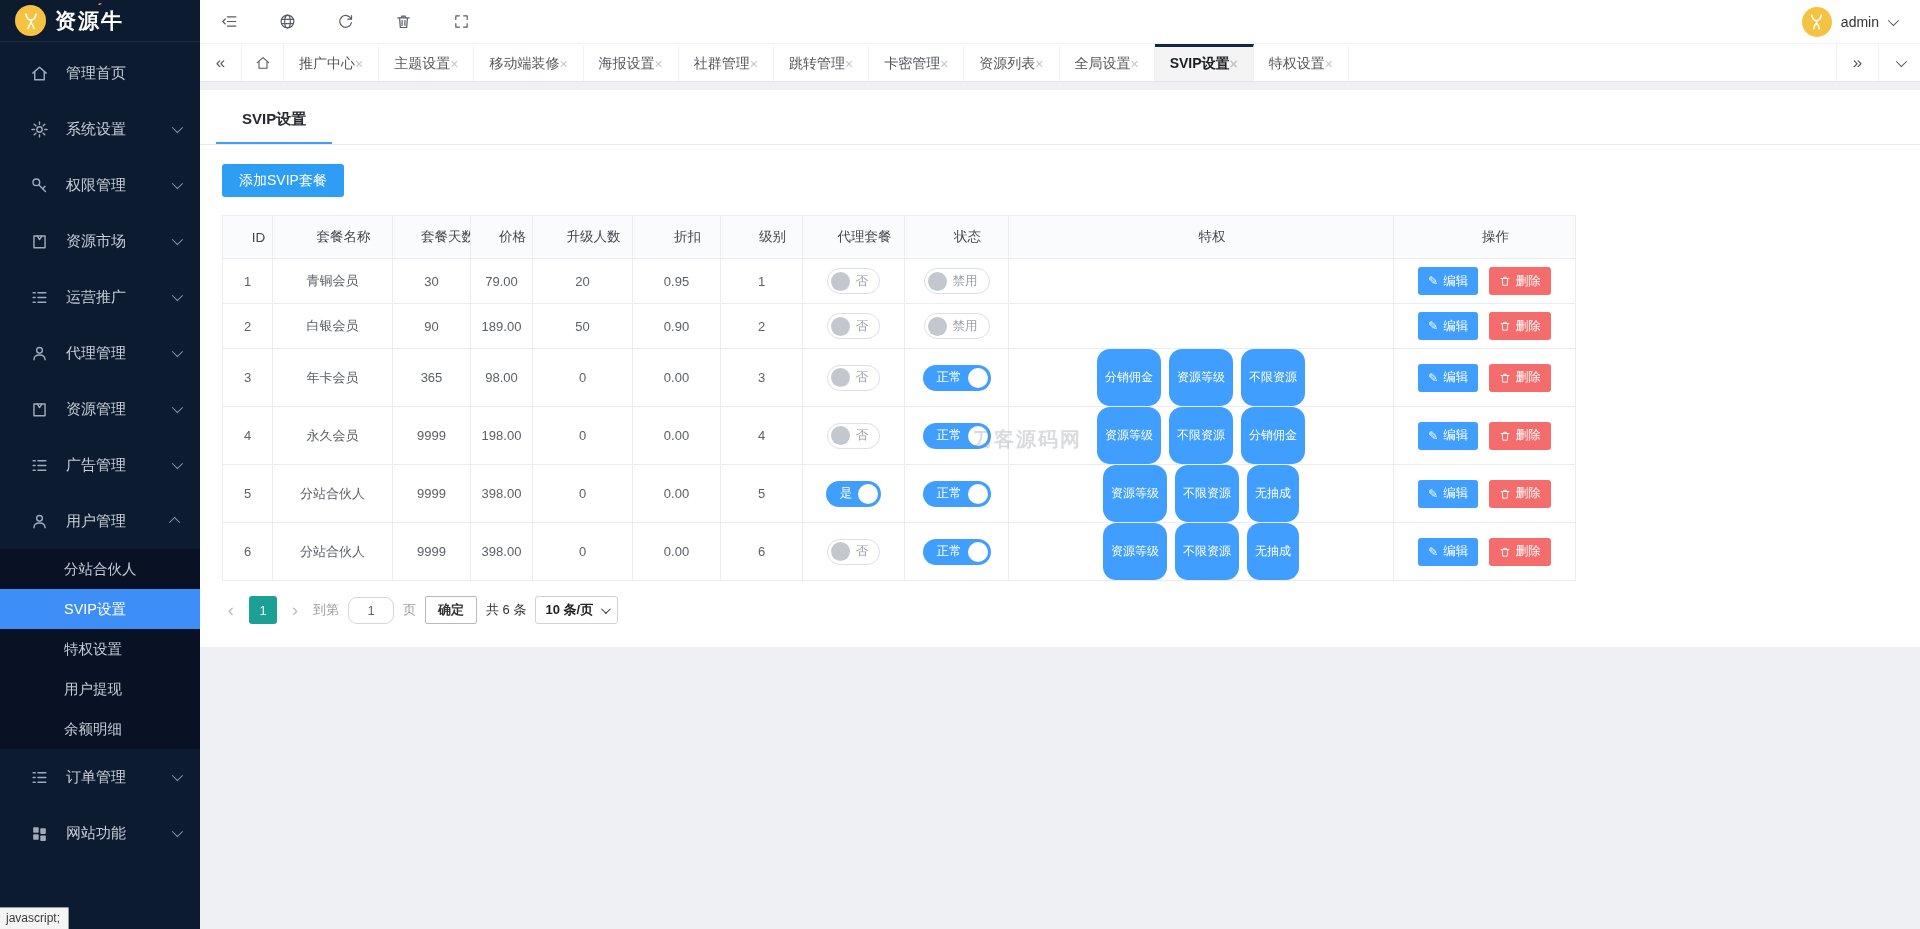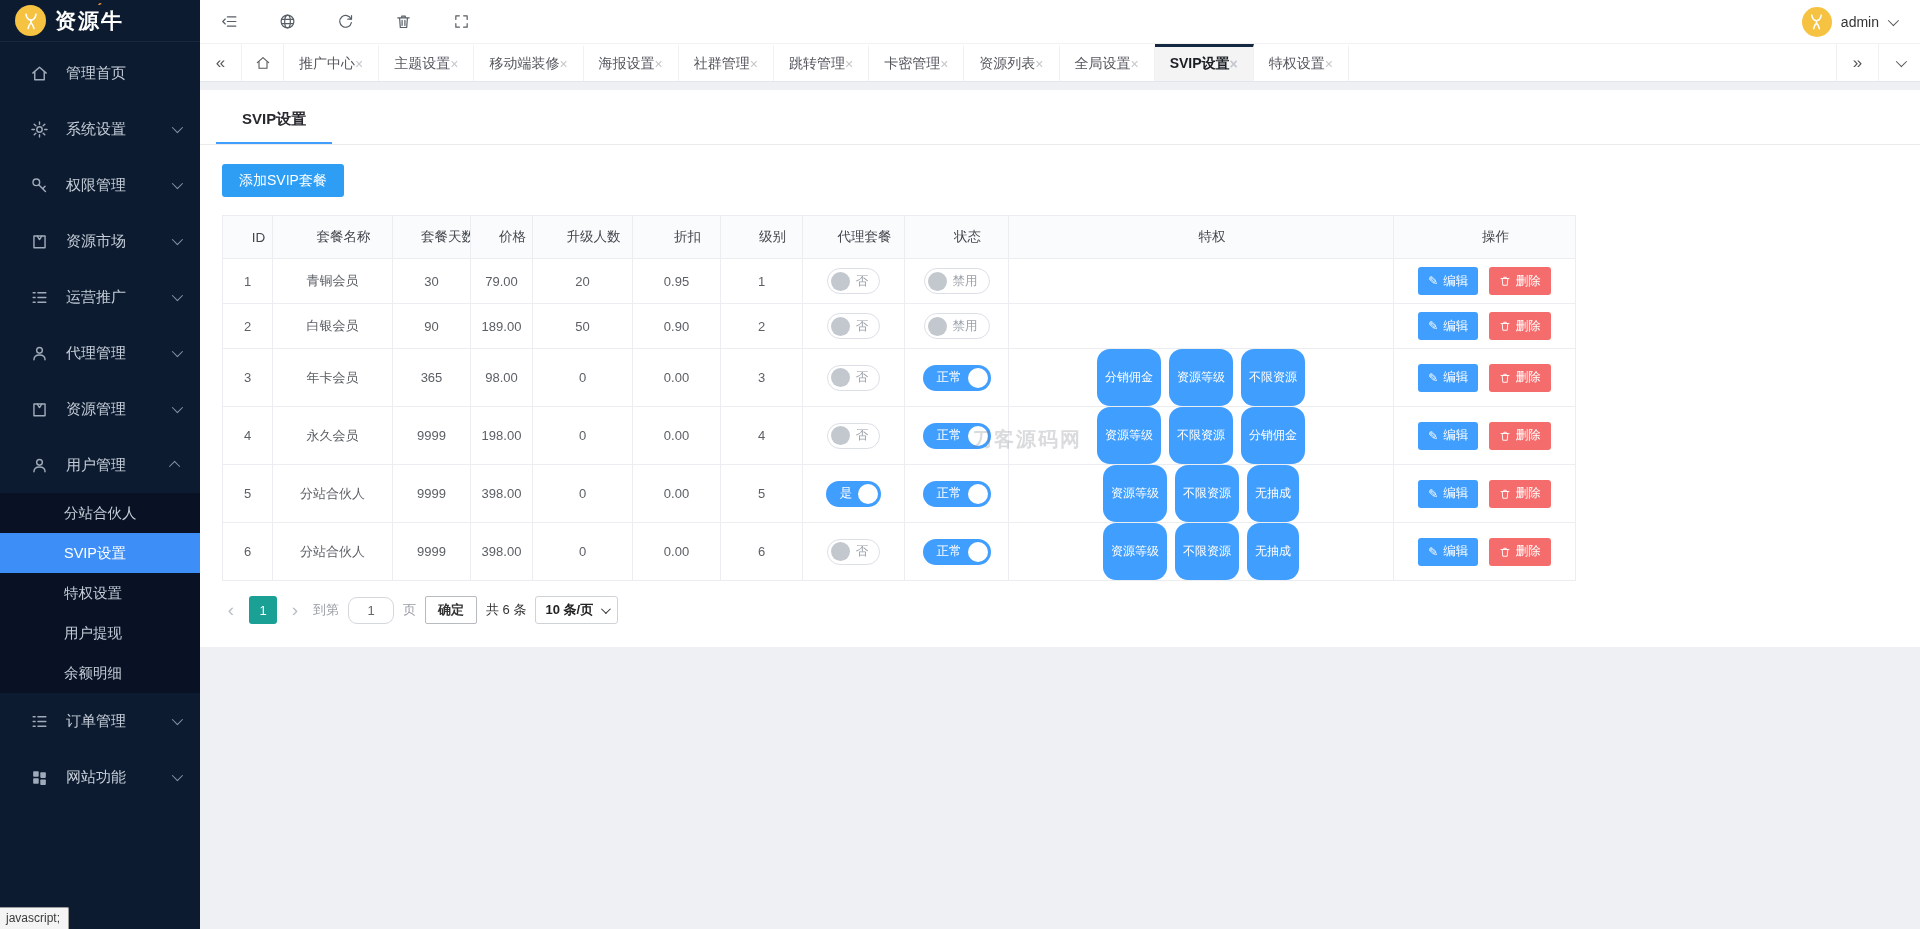--- a/index.html
+++ b/index.html
@@ -166,20 +166,29 @@
       <span class="chev"></span>
     </div>
     <div class="menu-item">
       <span class="micon">
           <svg viewBox="0 0 24 24">
             <path d="M5 5 H19 V20 H5 Z"></path>
             <path d="M9 5 l3 4.5 L15 5"></path>
           </svg>
         </span>
       <span class="mlabel">资源管理</span>
+      <span class="chev"></span>
+    </div>
+    <div class="menu-item">
+      <span class="micon">
+          <svg viewBox="0 0 24 24">
+            <path d="M4 6h2.5M4 12h2.5M4 18h2.5M10 6h10M10 12h10M10 18h10"></path>
+          </svg>
+        </span>
+      <span class="mlabel">广告管理</span>
       <span class="chev"></span>
     </div>
     <div class="menu-item">
       <span class="micon">
           <svg viewBox="0 0 24 24">
             <circle cx="12" cy="8" r="3.6"></circle>
             <path d="M5 20 c0-4 3-6.2 7-6.2 s7 2.2 7 6.2"></path>
           </svg>
         </span>
       <span class="mlabel">用户管理</span>

